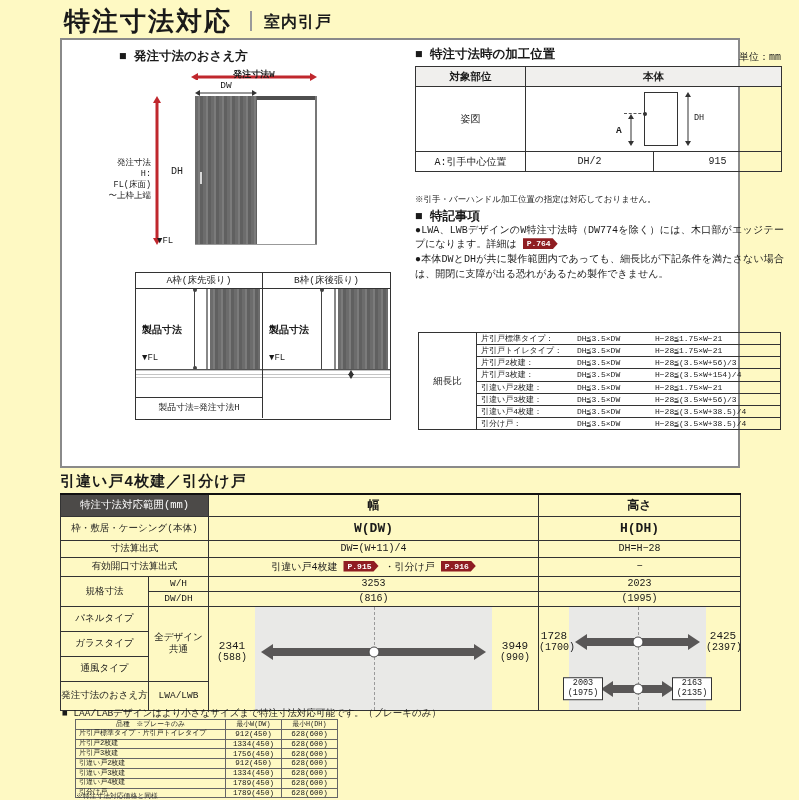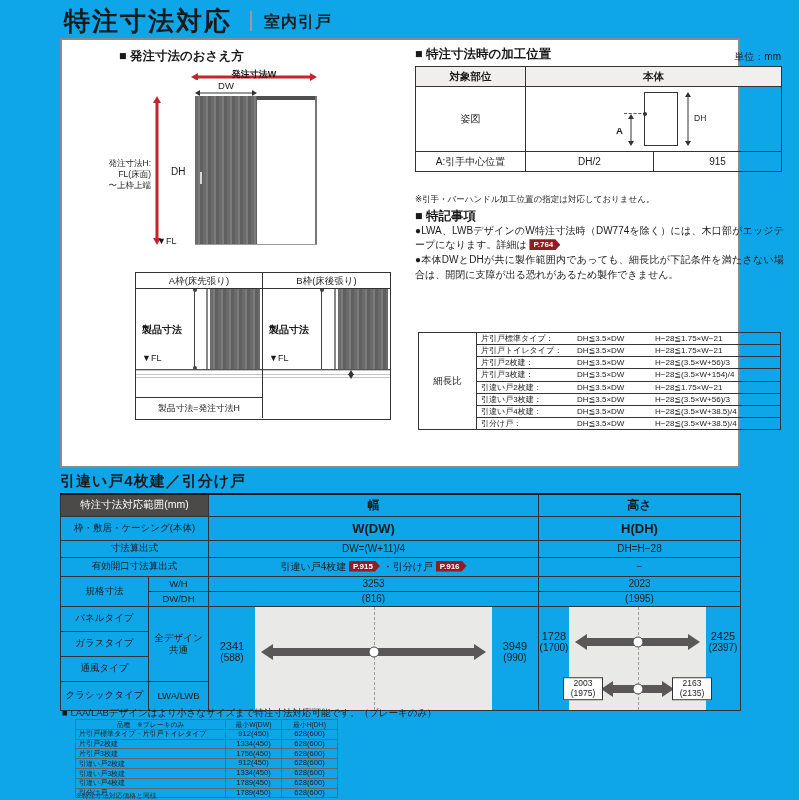--- a/index.html
+++ b/index.html
@@ -1,18 +1,18 @@
 <!DOCTYPE html>
 <html><head>
 <meta charset="utf-8">
 <style>
   * { margin:0; padding:0; box-sizing:border-box; }
   html,body { background:#fff; }
   body { font-family:"Liberation Sans","DejaVu Sans",sans-serif; color:#1a1a1a; }
-  .page { position:relative; width:799px; height:800px; background:#0ea5e9; overflow:hidden; }
+  .page { position:relative; width:799px; height:800px; background:#fef9c3; overflow:hidden;font-family:Liberation Mono, monospace; }
   .abs { position:absolute; }
 
   
   .hdr-title { position:absolute; left:64px; top:4px; font-size:26px; font-weight:bold; letter-spacing:2px; }
   .hdr-div { position:absolute; left:250px; top:11px; width:2px; height:20px; background:#9a9a9a; }
   .hdr-sub { position:absolute; left:264px; top:12px; font-size:16px; font-weight:600; letter-spacing:1px; }
 
   
   .vbox { position:absolute; left:60px; top:38px; width:680px; height:430px; border:2px solid #8a8a8a; background:#fff; }
   .vbar { height:20px; background:#595757; color:#fff; font-size:12px; font-weight:bold; padding:2px 8px; letter-spacing:1px; }
@@ -401,21 +401,21 @@
         </div>
       </td>
     </tr>
     <tr class="r8">
           <td class="lab9">ガラスタイプ</td>
         </tr>
     <tr class="r9">
           <td class="lab9">通風タイプ</td>
         </tr>
     <tr class="r10">
-      <td class="lab9">クラシックタイプ</td>
+      <td class="lab9">発注寸法のおさえ方</td>
       <td class="lab9">LWA/LWB</td>
     </tr>
   </tbody>
     </table>
 
   <div class="note2">■ LAA/LABデザインはより小さなサイズまで特注寸法対応可能です。（ブレーキのみ）</div>
 
   <table class="min">
     <colgroup>
         <col style="width:150px">

